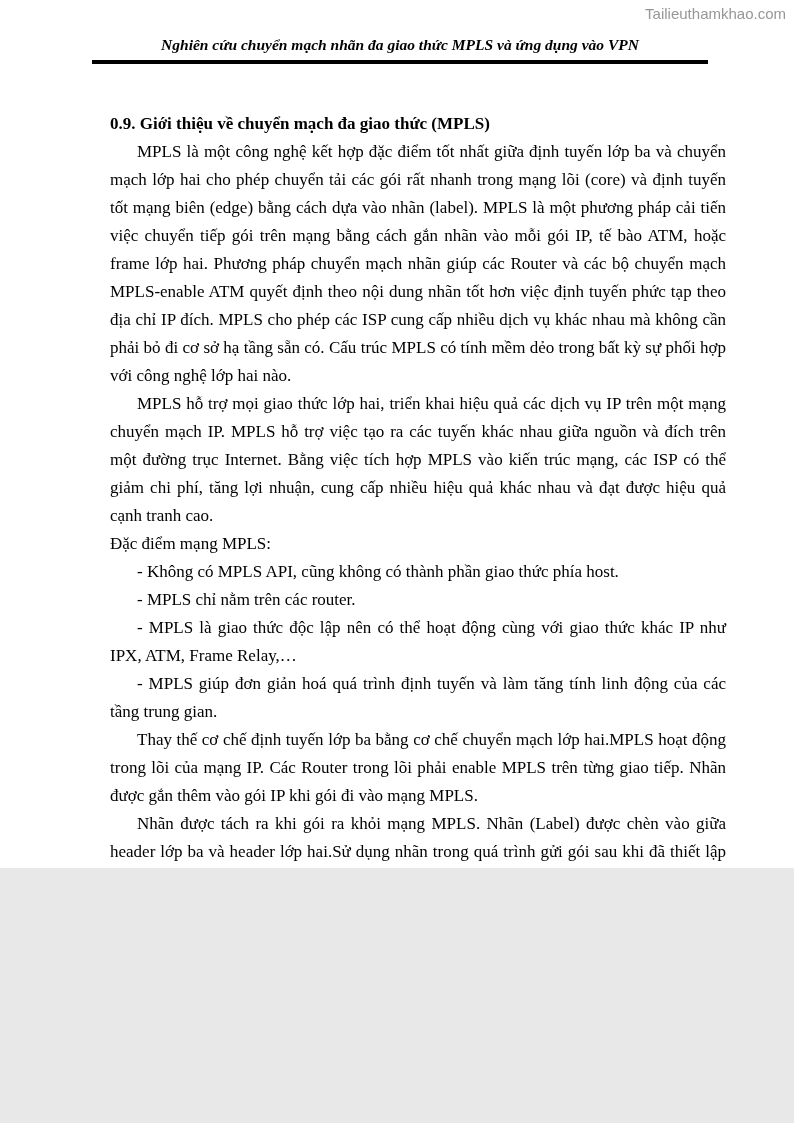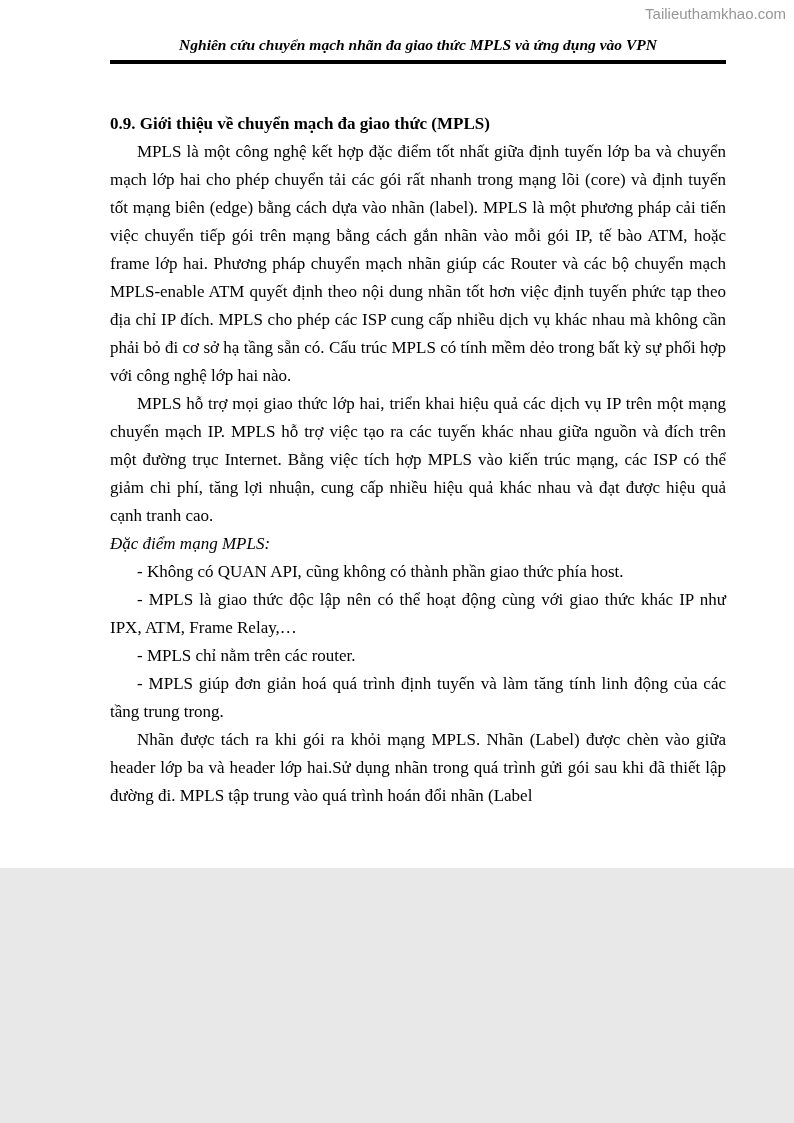--- a/index.html
+++ b/index.html
@@ -18,21 +18,21 @@
     position: absolute;
     top: 5px;
     right: 8px;
     font-family: "Liberation Sans", "DejaVu Sans", sans-serif;
     font-size: 15px;
     color: #979797;
   }
   .header {
     position: absolute;
     top: 36px;
-    left: 110px;
+    left: 92px;
     width: 616px;
     text-align: center;
   }
   .running-title {
     font-size: 15.5px;
     font-weight: bold;
     font-style: italic;
     padding-bottom: 6px;
     border-bottom: 4.5px solid #000;
   }
@@ -57,21 +57,20 @@
     font-size: 17px;
     font-weight: bold;
     text-align: left;
   }
   .para {
     margin: 0;
     text-indent: 27px;
   }
   .italic-heading {
     margin: 0;
-    font-style: italic;
     text-align: left;
   }
   .footer {
     position: absolute;
     top: 1018px;
     left: 110px;
     width: 616px;
   }
   .footer-line {
     border-top: 4.5px solid #000;
@@ -98,29 +97,30 @@
   <div class="body">
 
     <h2 class="section-heading">0.9. Giới thiệu về chuyển mạch đa giao thức (MPLS)</h2>
 
     <p class="para">MPLS là một công nghệ kết hợp đặc điểm tốt nhất giữa định tuyến lớp ba và chuyển mạch lớp hai cho phép chuyển tải các gói rất nhanh trong mạng lõi (core) và định tuyến tốt mạng biên (edge) bằng cách dựa vào nhãn (label). MPLS là một phương pháp cải tiến việc chuyển tiếp gói trên mạng bằng cách gắn nhãn vào mỗi gói IP, tế bào ATM, hoặc frame lớp hai. Phương pháp chuyển mạch nhãn giúp các Router và các bộ chuyển mạch MPLS-enable ATM quyết định theo nội dung nhãn tốt hơn việc định tuyến phức tạp theo địa chỉ IP đích. MPLS cho phép các ISP cung cấp nhiều dịch vụ khác nhau mà không cần phải bỏ đi cơ sở hạ tầng sẵn có. Cấu trúc MPLS có tính mềm dẻo trong bất kỳ sự phối hợp với công nghệ lớp hai nào.</p>
 
     <p class="para">MPLS hỗ trợ mọi giao thức lớp hai, triển khai hiệu quả các dịch vụ IP trên một mạng chuyển mạch IP. MPLS hỗ trợ việc tạo ra các tuyến khác nhau giữa nguồn và đích trên một đường trục Internet. Bằng việc tích hợp MPLS vào kiến trúc mạng, các ISP có thể giảm chi phí, tăng lợi nhuận, cung cấp nhiều hiệu quả khác nhau và đạt được hiệu quả cạnh tranh cao.</p>
 
     <p class="italic-heading">Đặc điểm mạng MPLS:</p>
 
-    <p class="para">- Không có QUAN API, cũng không có thành phần giao thức phía host.</p>
+    <p class="para">- Không có MPLS API, cũng không có thành phần giao thức phía host.</p>
+
+    <p class="para">- MPLS chỉ nằm trên các router.</p>
 
     <p class="para">- MPLS là giao thức độc lập nên có thể hoạt động cùng với giao thức khác IP như IPX, ATM, Frame Relay,…</p>
 
-    <p class="para">- MPLS chỉ nằm trên các router.</p>
-
-    <p class="para">- MPLS giúp đơn giản hoá quá trình định tuyến và làm tăng tính linh động của các tầng trung trong.</p>
+    <p class="para">- MPLS giúp đơn giản hoá quá trình định tuyến và làm tăng tính linh động của các tầng trung gian.</p>
 
 
+    <p class="para">Thay thế cơ chế định tuyến lớp ba bằng cơ chế chuyển mạch lớp hai.MPLS hoạt động trong lõi của mạng IP. Các Router trong lõi phải enable MPLS trên từng giao tiếp. Nhãn được gắn thêm vào gói IP khi gói đi vào mạng MPLS.</p>
 
     <p class="para">Nhãn được tách ra khi gói ra khỏi mạng MPLS. Nhãn (Label) được chèn vào giữa header lớp ba và header lớp hai.Sử dụng nhãn trong quá trình gửi gói sau khi đã thiết lập đường đi. MPLS tập trung vào quá trình hoán đổi nhãn (Label</p>
   </div>
 
   <div class="footer">
     <div class="footer-line"></div>
     <div class="page-number">2</div>
   </div>
 
 </div>

